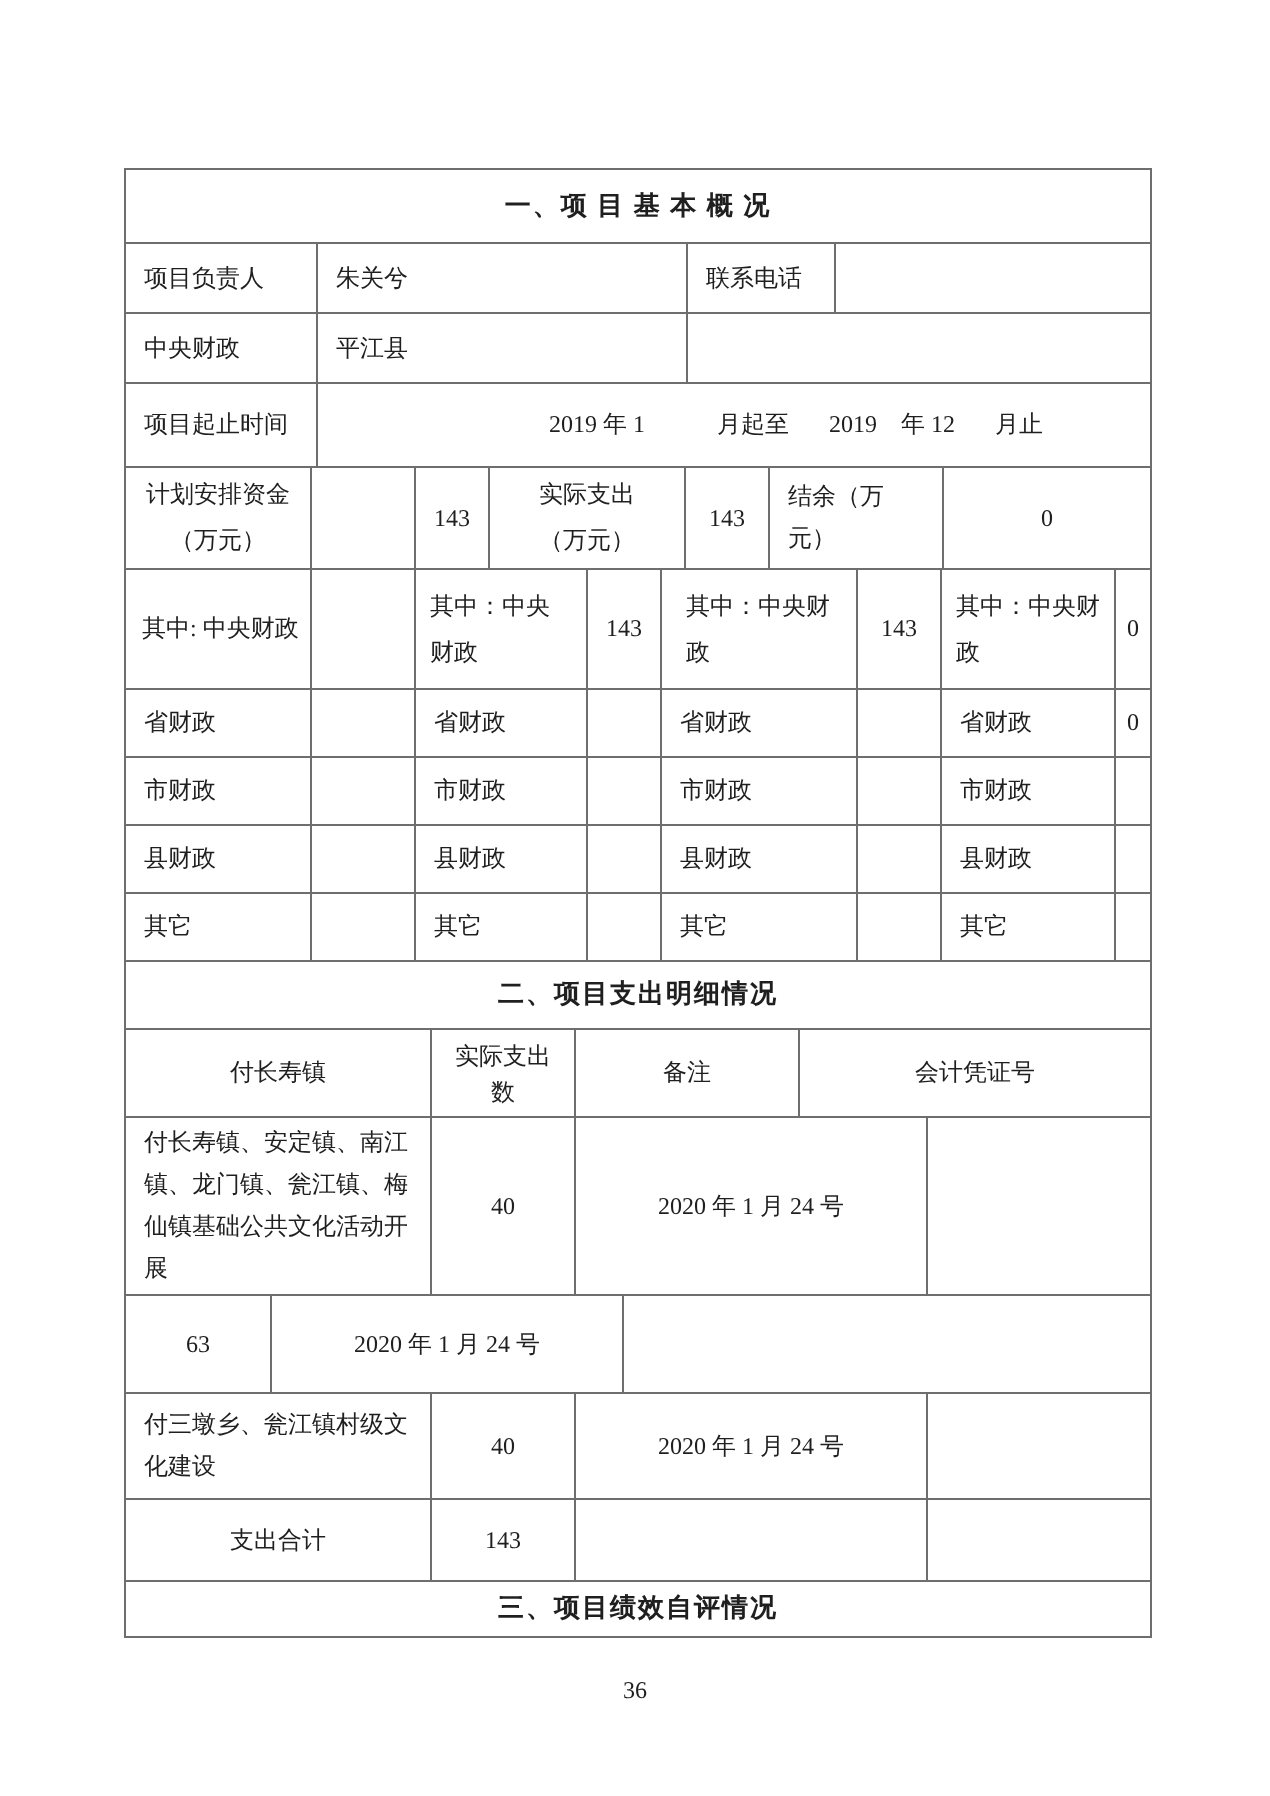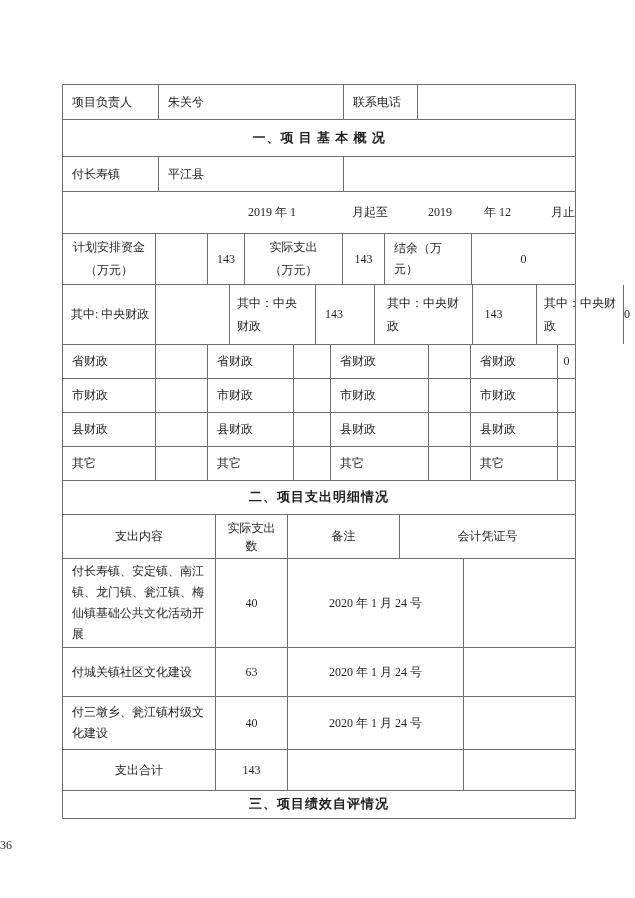--- a/index.html
+++ b/index.html
@@ -32,56 +32,57 @@
   .h52{min-height:52px}.h40{min-height:40px}.h27{min-height:27px}
   
   .w95{width:95px}.w185{width:185px}.w74{width:74px}
   
   .f1{width:92px}.f2{width:52px}.f3{width:86px}.f4{width:37px}
   .f5{width:98px}.f6{width:42px}.f7{width:87px}
   
   .g1{width:152px}.g2{width:72px}.g3{width:176px}
   
   .fl{padding:2px 7px;line-height:1.9;}
-  .wrapall{word-break:break-all;margin-left:22px;}
+  .wrapall{word-break:break-all;}
   .pw{padding:2px 20px;}
   .pn{padding:2px 12px;}
   .ps{padding:2px 4px 2px 8px;}
   .hd{padding:2px 8px;line-height:1.5;}
   
-  .dur{justify-content:flex-end;gap:20px;}
+  .dur{justify-content:center;}
   .ds{display:inline-block;white-space:pre;}
   .dm1{margin-left:62px}.dm2{margin-left:36px}.dm3{margin-left:20px}
   .dm4{margin-left:12px}.dm5{margin-left:20px}
-  .pagenum{position:absolute;left:0;right:0;top:838px;text-align:left;font-size:12px;color:#1f1f1f;}
+  .pagenum{position:absolute;left:0;right:0;top:838px;text-align:center;font-size:12px;color:#1f1f1f;}
 </style>
 </head>
 <body>
 
 <div class="page">
   <div class="doc">
+
+    <div class="tr h36">
+      <div class="td full title">一、项 目 基 本 概 况</div>
+    </div>
 
     <div class="tr h34">
       <div class="td l w95">项目负责人</div>
       <div class="td l w185">朱关兮</div>
       <div class="td l w74">联系电话</div>
       <div class="td l grow"></div>
     </div>
 
-    <div class="tr h36">
-      <div class="td full title">一、项 目 基 本 概 况</div>
-    </div>
-
     <div class="tr h34">
-      <div class="td l w95">付长寿镇</div>
+      <div class="td l w95">中央财政</div>
       <div class="td l w185">平江县</div>
       <div class="td l grow"></div>
     </div>
 
     <div class="tr h41">
+      <div class="td l w95">项目起止时间</div>
       <div class="td grow dur">
         <span class="ds dm1">2019 年 1</span>
         <span class="ds dm2">月起至</span>
         <span class="ds dm3">2019</span>
         <span class="ds dm4">年 12</span>
         <span class="ds dm5">月止</span>
       </div>
     </div>
 
     <div class="tr h50">
@@ -147,35 +148,34 @@
       <div class="td c f6"></div>
       <div class="td l f7">其它</div>
       <div class="td c grow"></div>
     </div>
 
     <div class="tr h33">
       <div class="td full title">二、项目支出明细情况</div>
     </div>
 
     <div class="tr h43">
-      <div class="td c g1">支出内容</div>
+      <div class="td c g1">付长寿镇</div>
       <div class="td c g2 hd">实际支出数</div>
       <div class="td c grow">备注</div>
       <div class="td c g3">会计凭证号</div>
     </div>
 
     <div class="tr h87">
       <div class="td l g1">付长寿镇、安定镇、南江镇、龙门镇、瓮江镇、梅仙镇基础公共文化活动开展</div>
       <div class="td c g2">40</div>
       <div class="td c g3">2020 年 1 月 24 号</div>
       <div class="td c grow"></div>
     </div>
 
     <div class="tr h48">
-      <div class="td l g1">付城关镇社区文化建设</div>
       <div class="td c g2">63</div>
       <div class="td c g3">2020 年 1 月 24 号</div>
       <div class="td c grow"></div>
     </div>
 
     <div class="tr h52">
       <div class="td l g1">付三墩乡、瓮江镇村级文化建设</div>
       <div class="td c g2">40</div>
       <div class="td c g3">2020 年 1 月 24 号</div>
       <div class="td c grow"></div>

